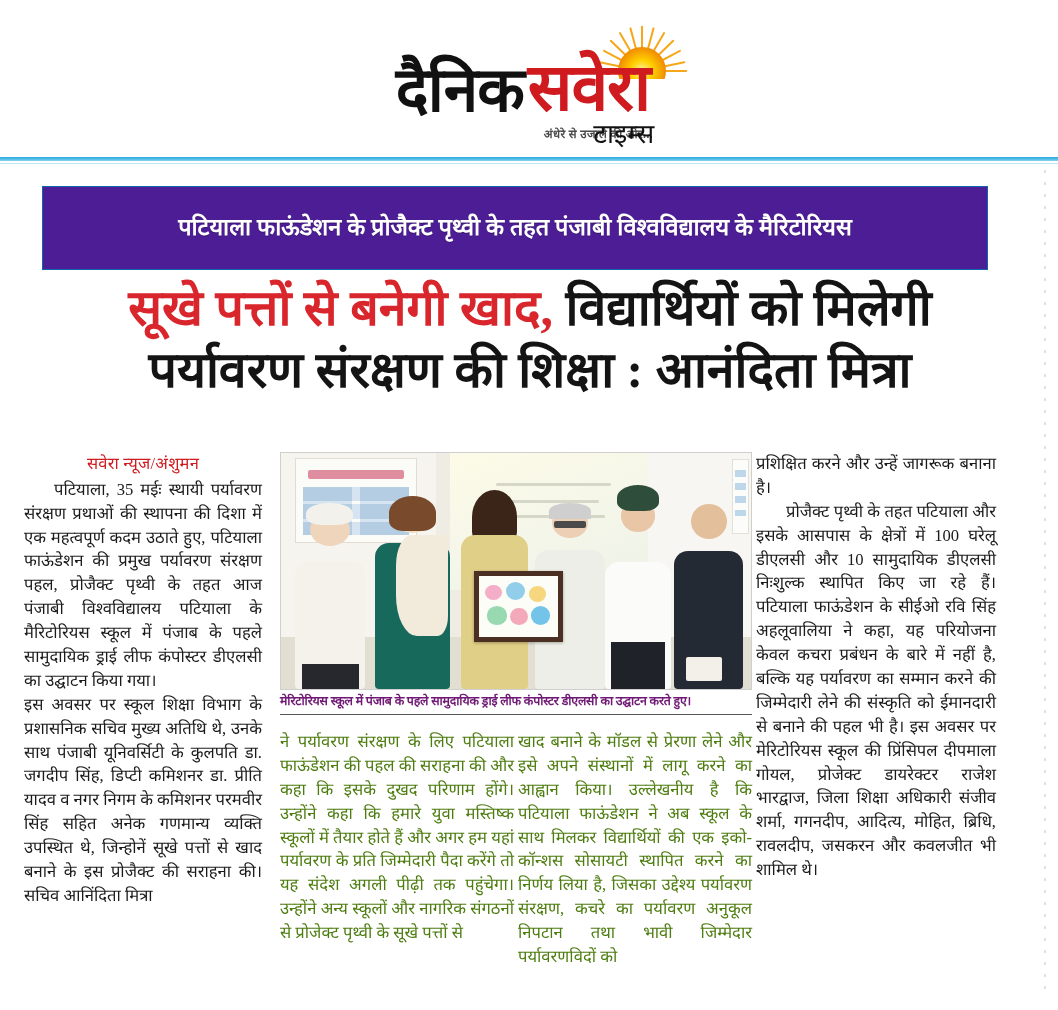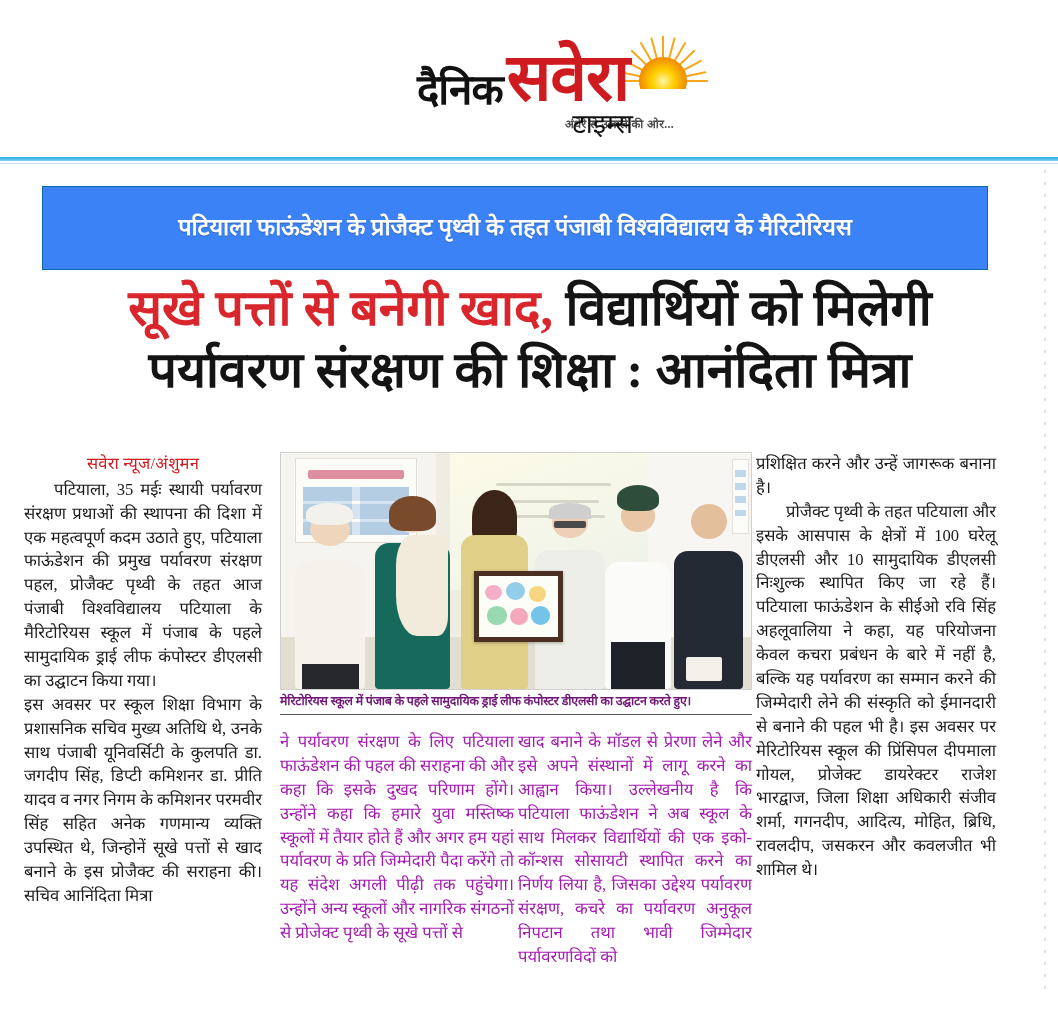--- a/index.html
+++ b/index.html
@@ -30,21 +30,21 @@
     position: absolute;
     left: 198px; top: -4px;
     width: 96px; height: 56px;
     overflow: hidden;
     z-index: 1;
   }
   .sun-rays { position:absolute; left:0; top:0; width:96px; height:96px; }
   .word-dainik {
     position: relative; z-index: 2;
     font-family: "Liberation Serif", "DejaVu Serif", serif;
-    font-size: 42px; font-weight: 700; color: #111111;
+    font-size: 62px; font-weight: 700; color: #111111;
     letter-spacing: -1px; line-height: 1; margin-top: 32px;
   }
   .word-savera {
     position: relative; z-index: 2;
     font-family: "Liberation Serif", "DejaVu Serif", serif;
     font-size: 66px; font-weight: 700; color: #cf1b20;
     letter-spacing: -1px; line-height: 1;
     margin-left: 4px;
   }
   .tagline {
@@ -67,21 +67,21 @@
   }
   .rule-top-thin {
     position:absolute; left:0; right:0; top: 163px; height:1px; background:#bfe4f5;
   }
 
   
   .banner {
     position: absolute;
     left: 42px; top: 186px;
     width: 946px; height: 84px;
-    background: #3b82f6;
+    background: #4c1d95;
     border: 1px solid #0e66ab;
     display: flex; flex-direction: row;
     align-items: center; justify-content: center;
     padding: 20px 10px;
   }
   .banner-line {
     color: #ffffff;
     font-weight: 700;
     font-size: 23.5px;
     line-height: 1.42;
@@ -151,21 +151,21 @@
     line-height: 1.25;
     padding: 4px 0 4px 0;
     border-bottom: 1.5px solid #555;
     white-space: nowrap;
     letter-spacing: -0.2px;
   }
   .cols23-text {
     position: absolute;
     top: 278px; left: 0; width: 472px;
   }
-  .sub-col { position:absolute; top:0; width: 234px; font-size: 16.6px; line-height: 1.44; color:#a21caf; text-align: justify; }
+  .sub-col { position:absolute; top:0; width: 234px; font-size: 16.6px; line-height: 1.44; color:#4d7c0f; text-align: justify; }
   .sub-col-a { left: 0; }
   .sub-col-b { left: 238px; }
 
   
   .page-edge-dots {
     position: absolute; right: 12px; top: 170px; bottom: 20px;
     width: 2px;
     background-image: repeating-linear-gradient(to bottom, #c9c9c9 0 3px, transparent 3px 12px);
     opacity: .55;
   }

